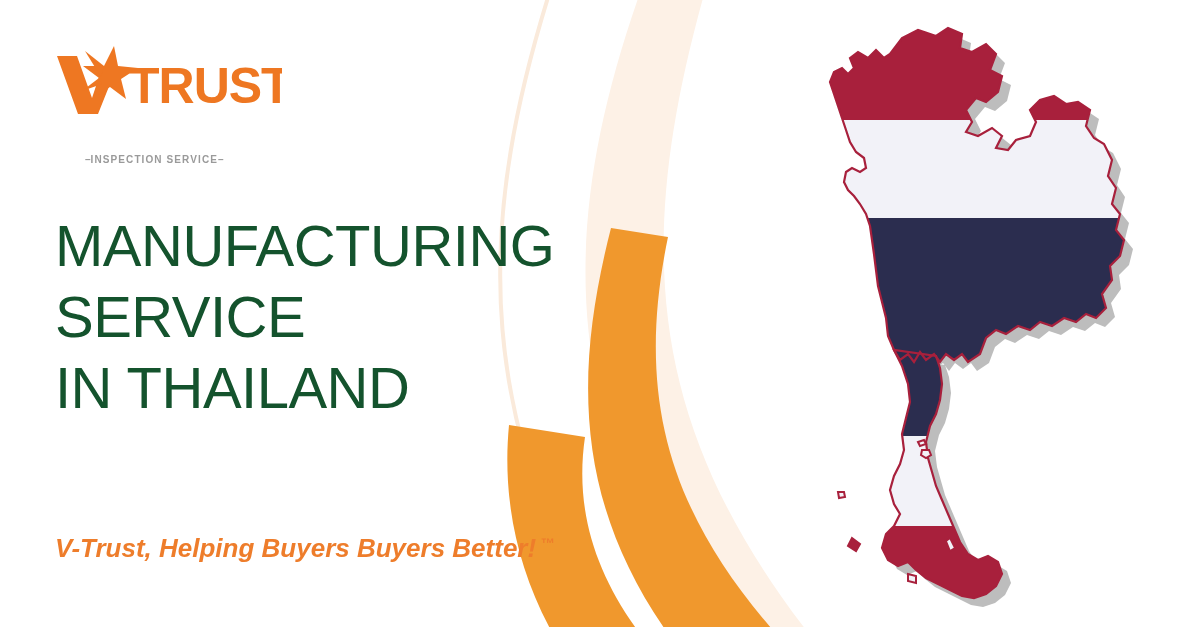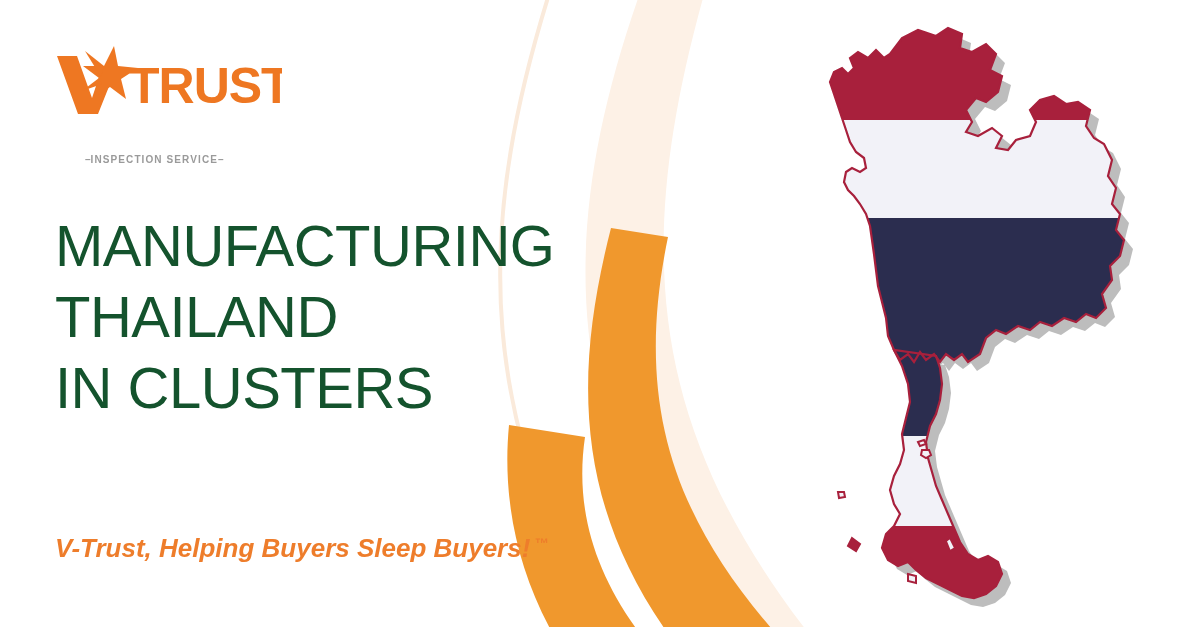--- a/index.html
+++ b/index.html
@@ -162,26 +162,26 @@
 
       <text x="77" y="57" fill="#EE7722" font-family="Liberation Sans, sans-serif" font-size="50" font-weight="bold" letter-spacing="-1">TRUST</text>
     </svg>
     <div id="logo-sub">
       <span class="dash">–</span><span>INSPECTION SERVICE</span><span class="dash">–</span>
     </div>
   </div>
 
   <div id="headline">
     <span class="hl">MANUFACTURING</span>
-    <span class="hl">THAILAND</span>
-    <span class="hl">IN CLUSTERS</span>
+    <span class="hl">SERVICE</span>
+    <span class="hl">IN THAILAND</span>
   </div>
 
   <div id="tagline">
-    <span>V-Trust, Helping Buyers Sleep Buyers!</span><span class="tm">™</span>
+    <span>V-Trust, Helping Buyers Buyers Better!</span><span class="tm">™</span>
   </div>
 
   <div id="map-wrap">
     <svg id="map-svg" viewBox="0 0 370 600" xmlns="http://www.w3.org/2000/svg">
       <defs>
 
         <path id="thPath" d="M 100 36
                  L 112 20 L 128 12 L 146 18 L 158 10 L 172 16 L 170 30
                  L 182 34 L 196 26 L 206 36 L 200 52 L 212 58 L 208 74
                  L 196 84 L 186 80 L 176 92 L 182 104 L 176 114

